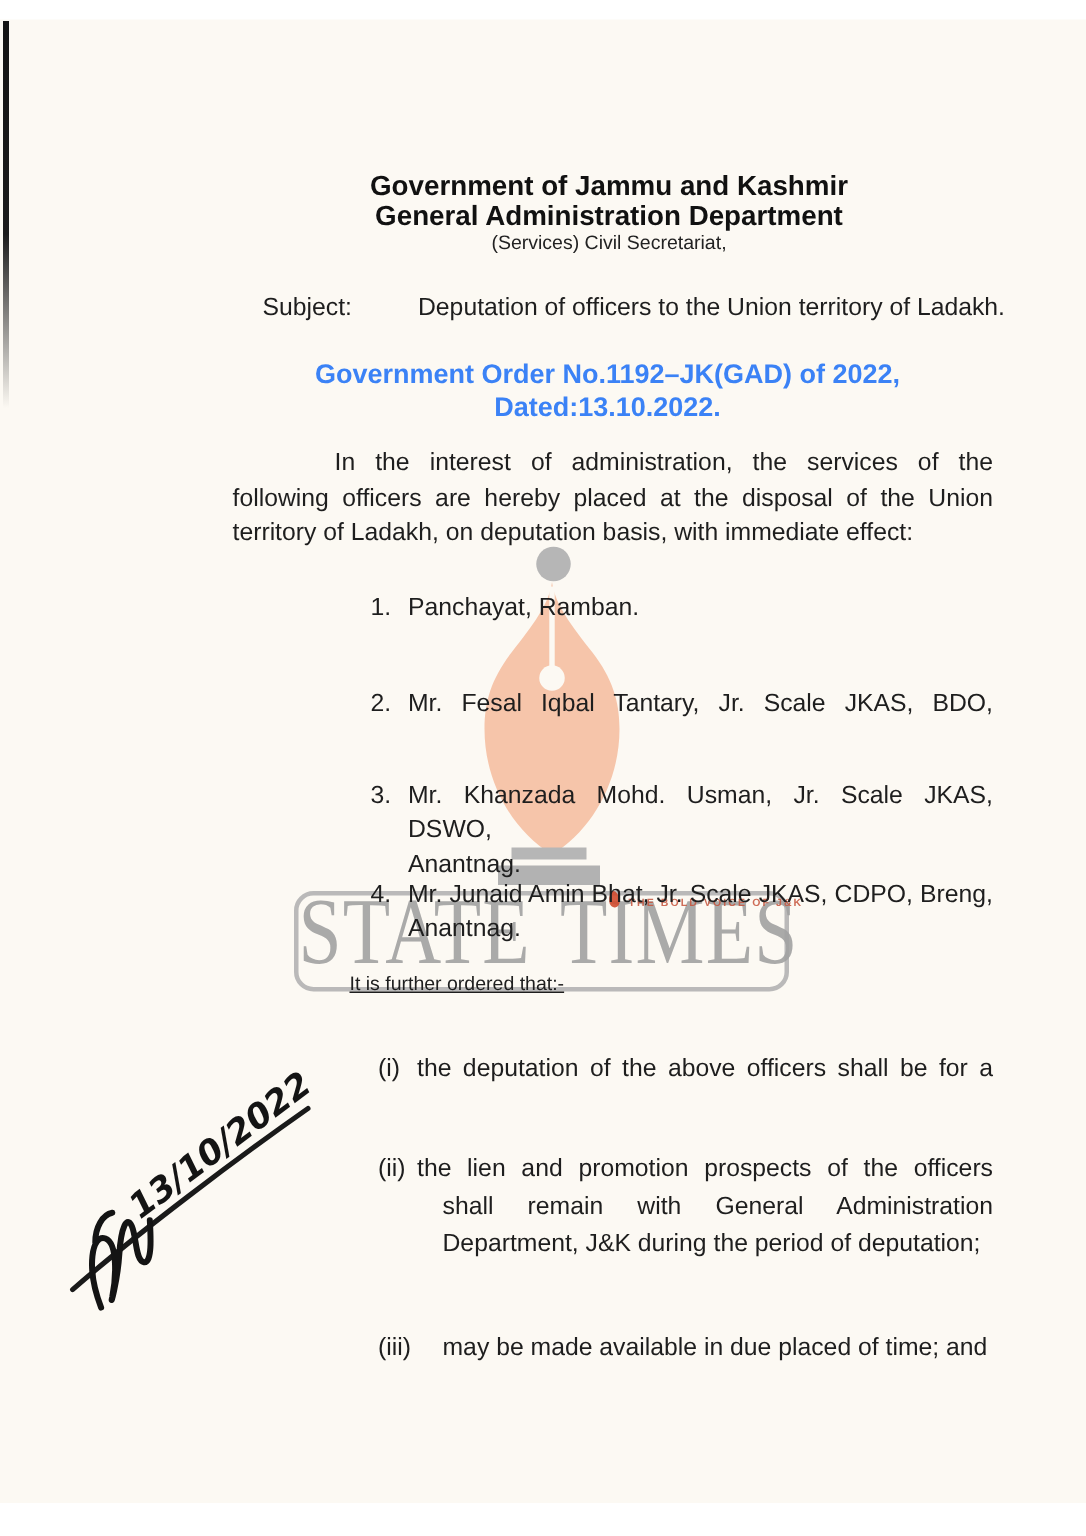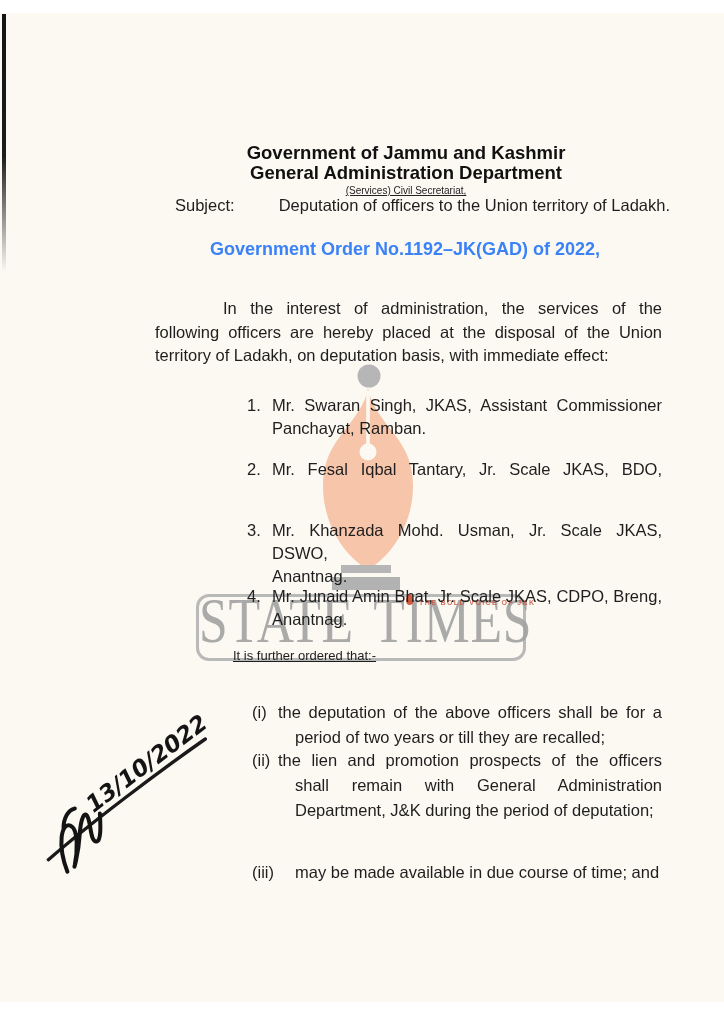--- a/index.html
+++ b/index.html
@@ -32,23 +32,23 @@
     background:#cf4a2e;border-radius:50% 50% 50% 50% / 62% 62% 38% 38%;
     transform:rotate(-6deg);opacity:.9;
   }
   .wm-tag{
     position:absolute;left:419px;top:599px;width:120px;
     font-size:7px;letter-spacing:1.4px;color:#c6543c;font-weight:bold;
     white-space:nowrap;opacity:.85;
   }
 
   
-  .hdr{position:absolute;left:96px;top:114px;width:620px;text-align:center;margin-top:29px;}
+  .hdr{position:absolute;left:96px;top:114px;width:620px;text-align:center;}
   .hdr .b{font-size:18.5px;font-weight:bold;line-height:20px;color:#111;}
-  .hdr .s{font-size:10px;line-height:15px;color:#222;text-decoration:underline;}
+  .hdr .s{font-size:13px;line-height:15px;color:#222;}
 
   .subject-row{position:absolute;left:155px;top:196px;width:520px;font-size:16.5px;}
   .subject-label{position:absolute;left:4px;top:0;margin-left:16px;}
   .subject-text{position:absolute;left:85px;top:0;width:430px;text-align:right;}
 
   .order-hdr{position:absolute;left:150px;top:239px;width:510px;text-align:center;
     font-size:18px;font-weight:bold;line-height:21.5px;color:#3b82f6;}
 
   .para{position:absolute;left:155px;top:297px;width:507px;font-size:16.5px;line-height:23.5px;}
   .jlast{text-align:justify;text-align-last:justify;}
@@ -95,31 +95,31 @@
     <div class="s">(Services) Civil Secretariat,</div>
   </div>
 
   <div class="subject-row">
     <span class="subject-label">Subject:</span>
     <span class="subject-text">Deputation of officers to the Union territory of Ladakh.</span>
   </div>
 
   <div class="order-hdr">
     <div>Government Order No.1192–JK(GAD) of 2022,</div>
+    <div>Dated:13.10.2022.</div>
   </div>
 
   <div class="para">
     <div class="jlast indent">In the interest of administration, the services of the</div>
     <div class="jlast">following officers are hereby placed at the disposal of the Union</div>
     <div>territory of Ladakh, on deputation basis, with immediate effect:</div>
   </div>
 
   <div class="officer" style="top:394px">
     <span class="onum">1.</span>
-    <div class="jlast">Mr. Swaran Singh, JKAS, Assistant Commissioner</div>
     <div>Panchayat, Ramban.</div>
   </div>
   <div class="officer" style="top:458px">
     <span class="onum">2.</span>
     <div class="jlast">Mr. Fesal Iqbal Tantary, Jr. Scale JKAS, BDO,</div>
   </div>
   <div class="officer" style="top:519px">
     <span class="onum">3.</span>
     <div class="jlast">Mr. Khanzada Mohd. Usman, Jr. Scale JKAS, DSWO,</div>
     <div>Anantnag.</div>
@@ -128,31 +128,30 @@
     <span class="onum">4.</span>
     <div class="jlast">Mr. Junaid Amin Bhat, Jr. Scale JKAS, CDPO, Breng,</div>
     <div>Anantnag.</div>
   </div>
 
   <div class="further">It is further ordered that:-</div>
 
   <div class="cond" style="top:700px">
     <span class="cnum">(i)</span>
     <div class="jlast">the deputation of the above officers shall be for a</div>
-    <div class="pl17">period of two years or till they are recalled;</div>
   </div>
-  <div class="cond" style="top:748px">
+  <div class="cond" style="top:767px">
     <span class="cnum">(ii)</span>
     <div class="jlast">the lien and promotion prospects of the officers</div>
     <div class="jlast pl17">shall remain with General Administration</div>
     <div class="pl17">Department, J&amp;K during the period of deputation;</div>
   </div>
-  <div class="cond" style="top:860px">
+  <div class="cond" style="top:886px">
     <span class="cnum">(iii)</span>
-    <div class="pl17">may be made available in due course of time; and</div>
+    <div class="pl17">may be made available in due placed of time; and</div>
   </div>
 
   <svg class="sig" viewBox="0 0 200 160">
     <g transform="rotate(-37 100 80)">
       <path d="M0,107 C55,103 140,103 198,105" stroke="#1a1a1a" stroke-width="3.4" fill="none" stroke-linecap="round"></path>
       <path d="M8,128 C16,100 33,85 38,93 C43,101 26,120 18,127 C12,132 27,121 39,107 C51,93 59,89 57,97 C55,105 45,117 49,121 C53,125 63,110 69,101 M31,91 C37,83 46,79 52,82" stroke="#141414" stroke-width="4" fill="none" stroke-linecap="round" stroke-linejoin="round"></path>
       <text x="64" y="97" font-size="23" font-style="italic" font-weight="bold" fill="#141414">13/10/2022</text>
     </g>
   </svg>
 

